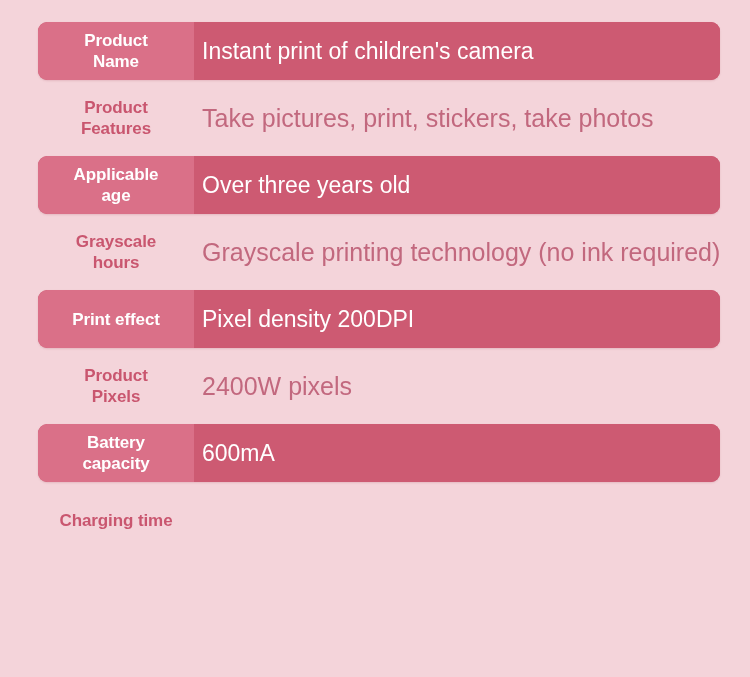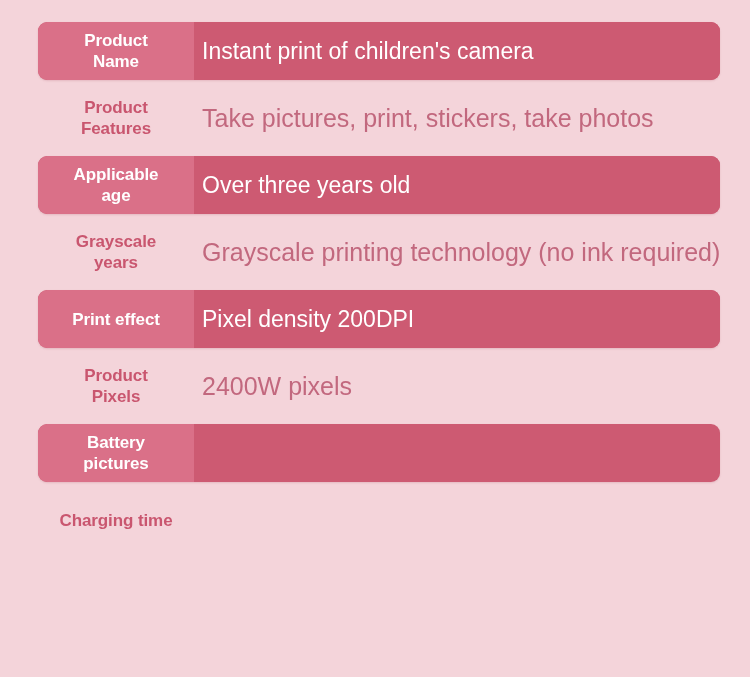--- a/index.html
+++ b/index.html
@@ -127,21 +127,21 @@
           <span class="lbl-line">Applicable</span>
           <span class="lbl-line">age</span>
         </div>
       </div>
       <div class="cell-value">Over three years old</div>
     </div>
     <div class="spec-row light">
       <div class="cell-label">
         <div>
           <span class="lbl-line">Grayscale</span>
-          <span class="lbl-line">years</span>
+          <span class="lbl-line">hours</span>
         </div>
       </div>
       <div class="cell-value">Grayscale printing technology (no ink required)</div>
     </div>
     <div class="spec-row dark">
       <div class="cell-label">
         <div>
           <span class="lbl-line">Print effect</span>
         </div>
       </div>
@@ -153,23 +153,24 @@
           <span class="lbl-line">Product</span>
           <span class="lbl-line">Pixels</span>
         </div>
       </div>
       <div class="cell-value">2400W pixels</div>
     </div>
     <div class="spec-row dark">
       <div class="cell-label">
         <div>
           <span class="lbl-line">Battery</span>
-          <span class="lbl-line">pictures</span>
+          <span class="lbl-line">capacity</span>
         </div>
       </div>
+      <div class="cell-value">600mA</div>
     </div>
     <div class="spec-row light">
       <div class="cell-label">
         <div>
           <span class="lbl-line">Charging time</span>
         </div>
       </div>
     </div>
   </div>
 

